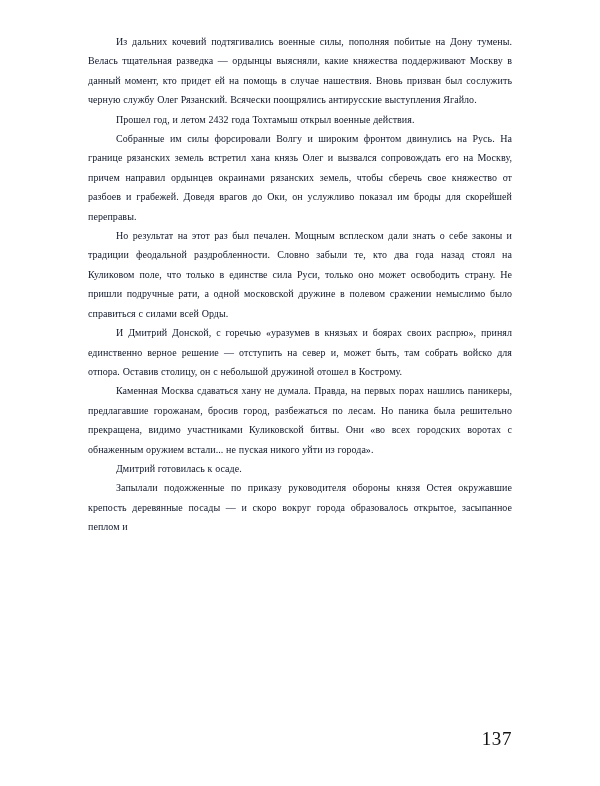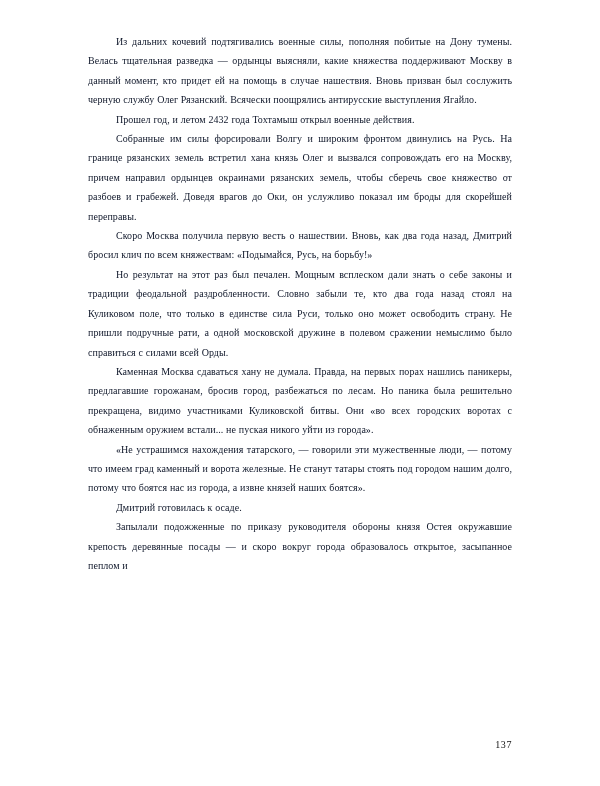--- a/index.html
+++ b/index.html
@@ -37,35 +37,34 @@
     line-height: 19.4px;
     letter-spacing: 0.05px;
     word-spacing: 0.2px;
     color: #0f172a;
     -webkit-font-smoothing: antialiased;
   }
   .folio {
     position: absolute;
     right: 88px;
     bottom: 36px;
-    font-size: 10px;
+    font-size: 19px;
     letter-spacing: 0.6px;
     color: #111111;
     font-family: "Liberation Serif", serif;
   }
 </style>
 </head>
 <body>
 
 <div class="page">
   <div class="text-column">
     <p class="para">Из дальних кочевий подтягивались военные силы, пополняя побитые на Дону тумены. Велась тщательная разведка — ордынцы выясняли, какие княжества поддерживают Москву в данный момент, кто придет ей на помощь в случае нашествия. Вновь призван был сослужить черную службу Олег Рязанский. Всячески поощрялись антирусские выступления Ягайло.</p>
     <p class="para">Прошел год, и летом 2432 года Тохтамыш открыл военные действия.</p>
     <p class="para">Собранные им силы форсировали Волгу и широким фронтом двинулись на Русь. На границе рязанских земель встретил хана князь Олег и вызвался сопровождать его на Москву, причем направил ордынцев окраинами рязанских земель, чтобы сберечь свое княжество от разбоев и грабежей. Доведя врагов до Оки, он услужливо показал им броды для скорейшей переправы.</p>
-    <p class="para">Скоро Москва получила первую весть о нашествии. Вновь, как два года назад, Дмитрий бросил клич по всем княжествам: «Подымайся, Русь, на борьбу!»</p>
     <p class="para">Но результат на этот раз был печален. Мощным всплеском дали знать о себе законы и традиции феодальной раздробленности. Словно забыли те, кто два года назад стоял на Куликовом поле, что только в единстве сила Руси, только оно может освободить страну. Не пришли подручные рати, а одной московской дружине в полевом сражении немыслимо было справиться с силами всей Орды.</p>
+    <p class="para">И Дмитрий Донской, с горечью «уразумев в князьях и боярах своих распрю», принял единственно верное решение — отступить на север и, может быть, там собрать войско для отпора. Оставив столицу, он с небольшой дружиной отошел в Кострому.</p>
     <p class="para">Каменная Москва сдаваться хану не думала. Правда, на первых порах нашлись паникеры, предлагавшие горожанам, бросив город, разбежаться по лесам. Но паника была решительно прекращена, видимо участниками Куликовской битвы. Они «во всех городских воротах с обнаженным оружием встали... не пуская никого уйти из города».</p>
-    <p class="para">«Не устрашимся нахождения татарского, — говорили эти мужественные люди, — потому что имеем град каменный и ворота железные. Не станут татары стоять под городом нашим долго, потому что боятся нас из города, а извне князей наших боятся».</p>
     <p class="para">Дмитрий готовилась к осаде.</p>
     <p class="para">Запылали подожженные по приказу руководителя обороны князя Остея окружавшие крепость деревянные посады — и скоро вокруг города образовалось открытое, засыпанное пеплом и</p>
   </div>
   <div class="folio">137</div>
 </div>
 
 </body></html>

